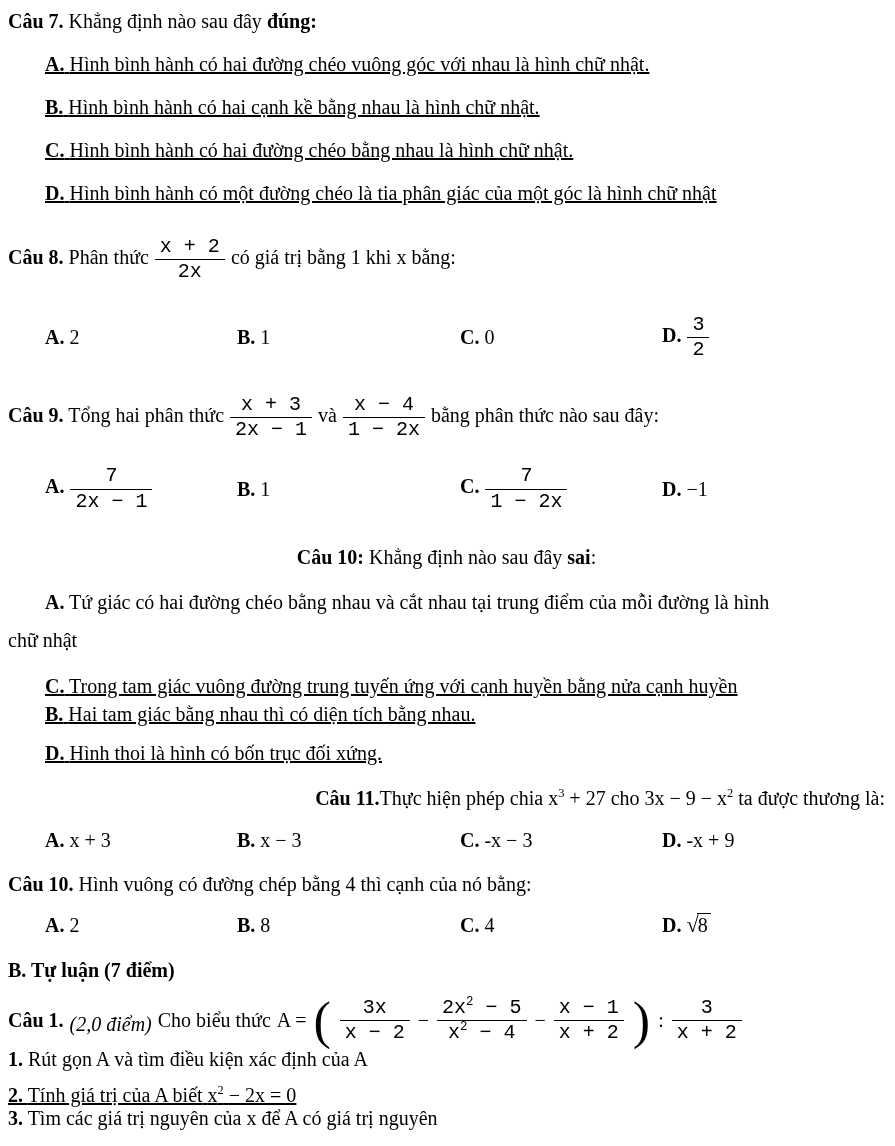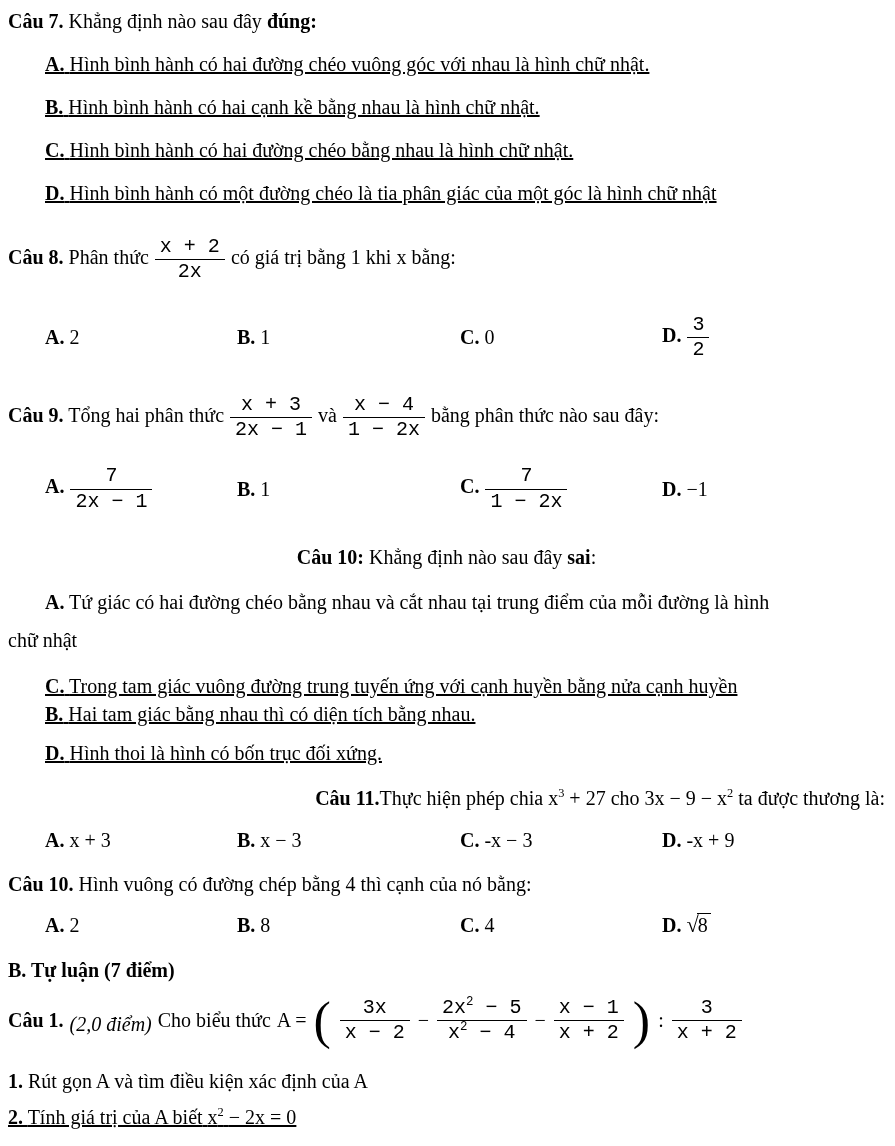--- a/index.html
+++ b/index.html
@@ -33,21 +33,21 @@
   .q10-b { margin-top: 5px; }
   .q10-cd { margin-top: 16px; }
   .mt-q11h { margin-top: 22px; text-align: right; }
   .mt-q11o { margin-top: 19px; }
   .mt-q12h { margin-top: 21px; }
   .mt-q12o { margin-top: 16px; }
   .section-b { margin-top: 21px; }
   .essay-line { display: flex; align-items: center; gap: 6px; margin-top: 12px; white-space: nowrap; }
   .formula { display: inline-flex; align-items: center; gap: 7px; }
   .bigp { font-size: 52px; line-height: 1; font-weight: 400; padding: 0 1px; }
-  .task { margin-top: 22px; }
+  .task { }
   .task-2 { margin-top: 13px; text-decoration: underline; }
   .sqrt { white-space: nowrap; display: inline-block; }
   .sqrt .rad { font-size: 1.12em; }
   .sqrt .rand { border-top: 1.4px solid #000; padding: 0 3px 0 1px; margin-left: -2px; display: inline-block; }
 </style>
 </head>
 <body>
 
 <div>
 

